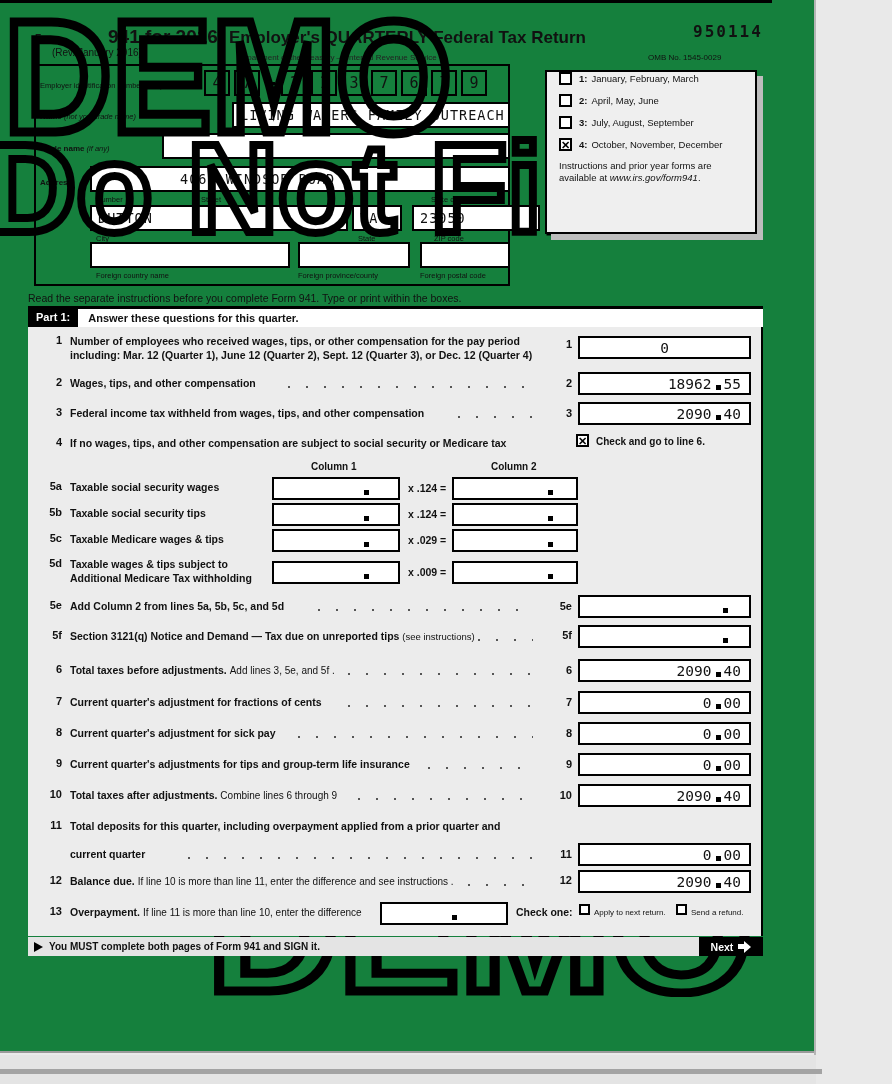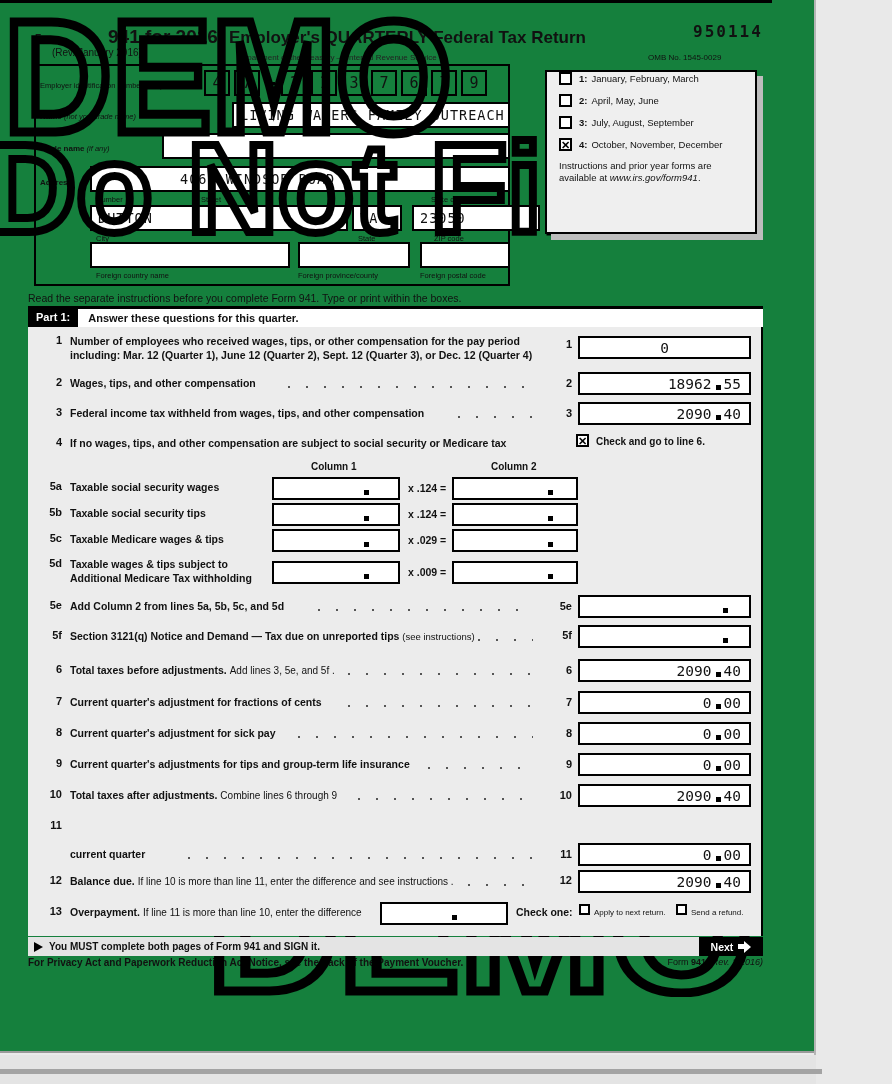--- a/index.html
+++ b/index.html
@@ -354,21 +354,21 @@
       <div class="amount-box" style="top:-4px;">
           <span>2090</span>
           <span class="sq"></span>
           <span>40</span>
         </div>
     </div>
 
     <div class="p1row" style="top:492px;">
       <span class="lnum">11</span>
       <div class="ltext" style="width:470px;">
-        <br><br><span>current quarter</span>
+        <span>Total deposits for this quarter, including overpayment applied from a prior quarter and</span><br><br><span>current quarter</span>
       </div>
       <div class="dots" style="left:150px; width:355px; top:36px;"></div>
       <span class="rnum" style="top:29px;">11</span>
       <div class="amount-box" style="top:24px;">
           <span>0</span>
           <span class="sq"></span>
           <span>00</span>
         </div>
     </div>
 
@@ -403,24 +403,20 @@
     <span class="must">You MUST complete both pages of Form 941 and SIGN it.</span>
     <div class="next-btn">
       <span>Next</span>
       <span class="next-arrow">
           <span class="bar"></span>
           <span class="head"></span>
         </span>
     </div>
   </div>
 
-  <div class="priv-row">
-    <span>For Privacy Act and Paperwork Reduction Act Notice, see the back of the Payment Voucher.</span>
-    <span class="form-id"><span>Form </span><b>941</b><i> (Rev. 1-2016)</i></span>
-  </div>
 
   <svg class="wm" style="left:0px; top:2px;" width="470" height="150">
     <text x="4" y="130" font-size="160" stroke-width="9" textLength="448" lengthAdjust="spacingAndGlyphs">DEMO</text>
   </svg>
   <svg class="wm" style="left:-14px; top:128px;" width="680" height="116">
     <text x="0" y="104" font-size="126" stroke-width="8" textLength="660" lengthAdjust="spacingAndGlyphs">Do Not File</text>
   </svg>
   <svg class="wm" style="left:205px; top:855px;" width="560" height="142">
     <text x="2" y="136" font-size="160" stroke-width="9" textLength="545" lengthAdjust="spacingAndGlyphs">DEMO</text>
   </svg>

